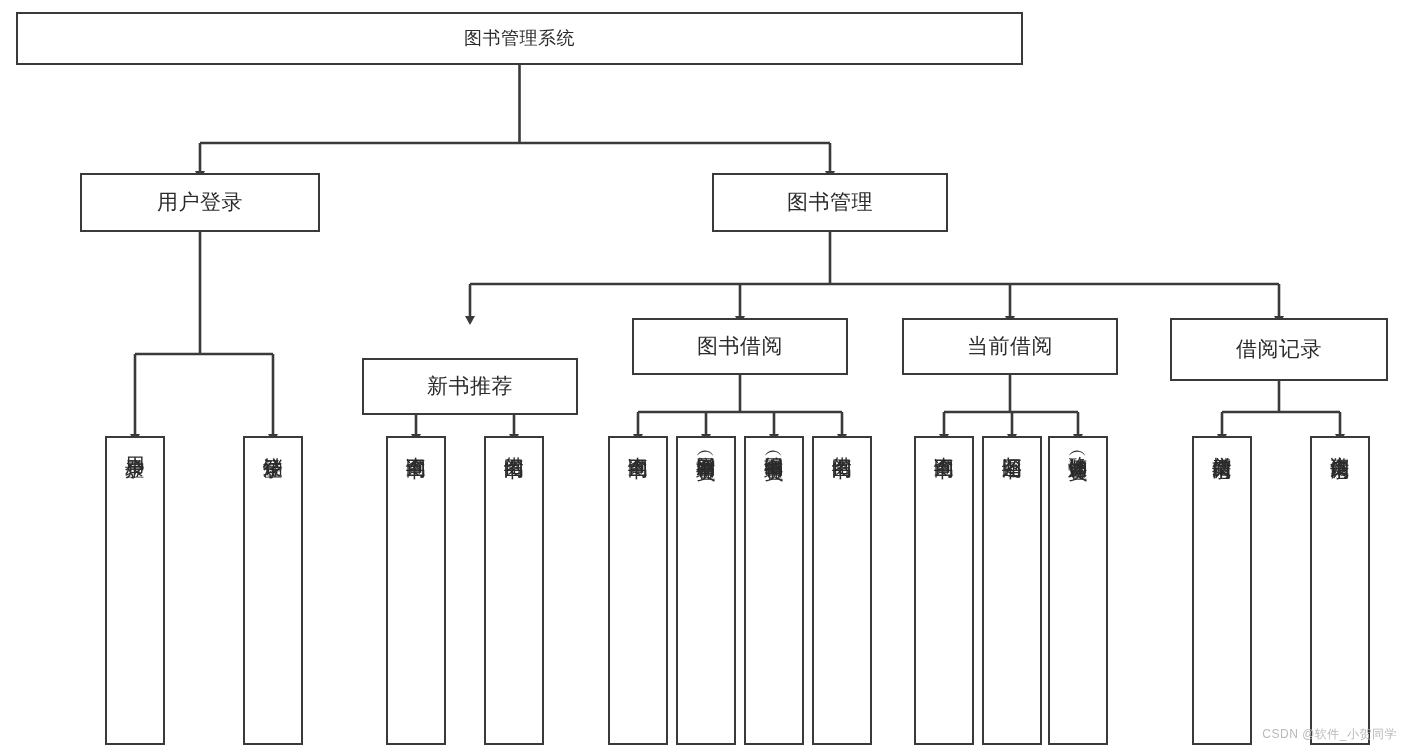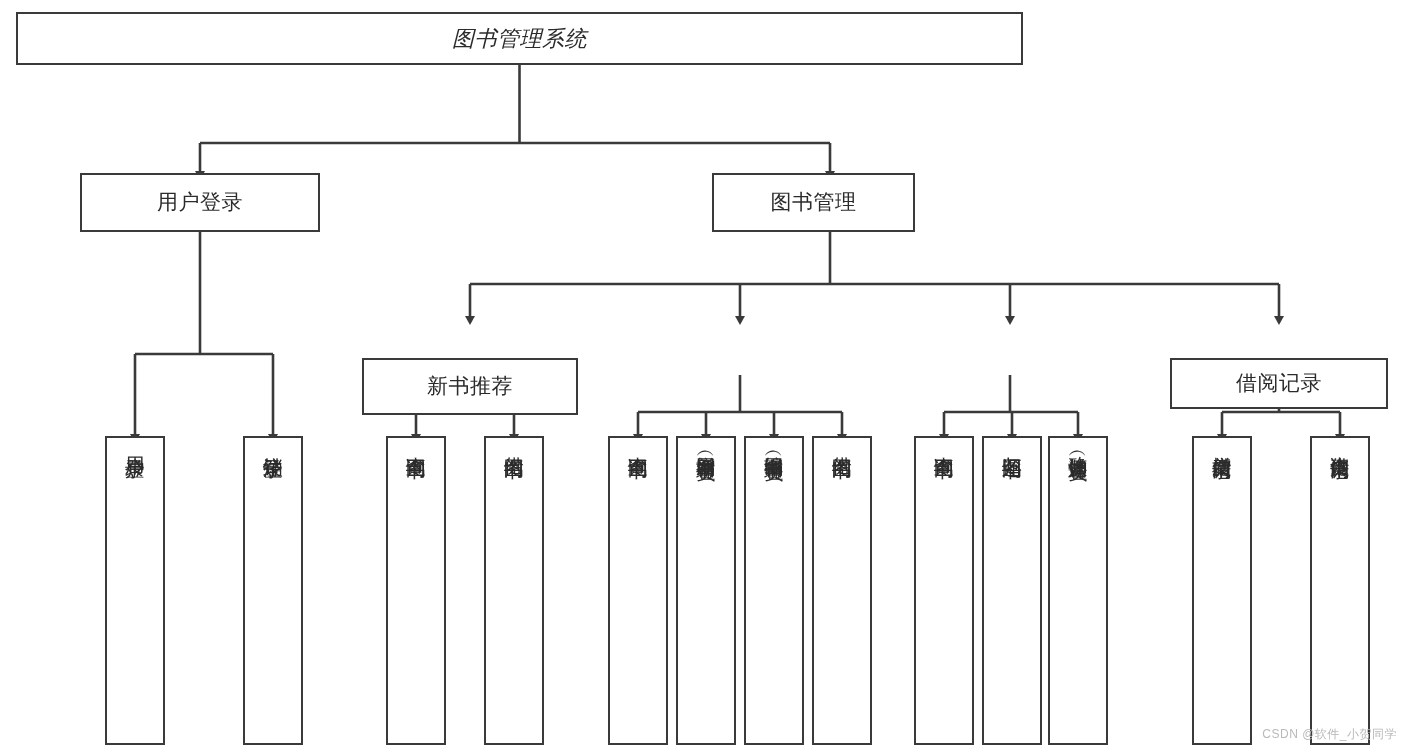--- a/index.html
+++ b/index.html
@@ -39,22 +39,21 @@
   .node .label {
     display: block;
     text-align: center;
     line-height: 1.18;
   }
   .node-horizontal .label {
     font-size: 21px;
     letter-spacing: 0.5px;
   }
   .node-root .label {
-    font-size: 22px;
-    font-style: italic;
+    font-size: 18px;
   }
   .node-vertical {
     align-items: flex-start;
     justify-content: center;
     padding-top: 3px;
   }
   .node-vertical .label {
     writing-mode: vertical-rl;
     text-orientation: upright;
     font-size: 20px;
@@ -124,28 +123,34 @@
       </g>
   </svg>
 
   <div class="node node-root node-horizontal" style="left: 16px; top: 12px; width: 1007px; height: 53px;">
     <span class="label">图书管理系统</span>
   </div>
 
   <div class="node node-horizontal" style="left: 80px; top: 173px; width: 240px; height: 59px;">
     <span class="label">用户登录</span>
   </div>
-  <div class="node node-horizontal" style="left: 712px; top: 173px; width: 203px; height: 59px;">
+  <div class="node node-horizontal" style="left: 712px; top: 173px; width: 236px; height: 59px;">
     <span class="label">图书管理</span>
   </div>
 
   <div class="node node-horizontal" style="left: 362px; top: 318px; width: 216px; height: 57px; margin-top: 40px;">
     <span class="label">新书推荐</span>
   </div>
-  <div class="node node-horizontal" style="left: 1170px; top: 318px; width: 218px; height: 51px; margin-top: 40px;">
+  <div class="node node-horizontal" style="left: 632px; top: 318px; width: 216px; height: 57px;">
+    <span class="label">图书借阅</span>
+  </div>
+  <div class="node node-horizontal" style="left: 902px; top: 318px; width: 216px; height: 57px;">
+    <span class="label">当前借阅</span>
+  </div>
+  <div class="node node-horizontal" style="left: 1170px; top: 318px; width: 218px; height: 63px;">
     <span class="label">借阅记录</span>
   </div>
 
   <div class="node node-vertical" style="left: 105px; top: 436px; width: 60px; height: 309px;">
     <span class="label">用户登录</span>
   </div>
   <div class="node node-vertical" style="left: 243px; top: 436px; width: 60px; height: 309px;">
     <span class="label">注销登录</span>
   </div>
   <div class="node node-vertical" style="left: 386px; top: 436px; width: 60px; height: 309px;">

